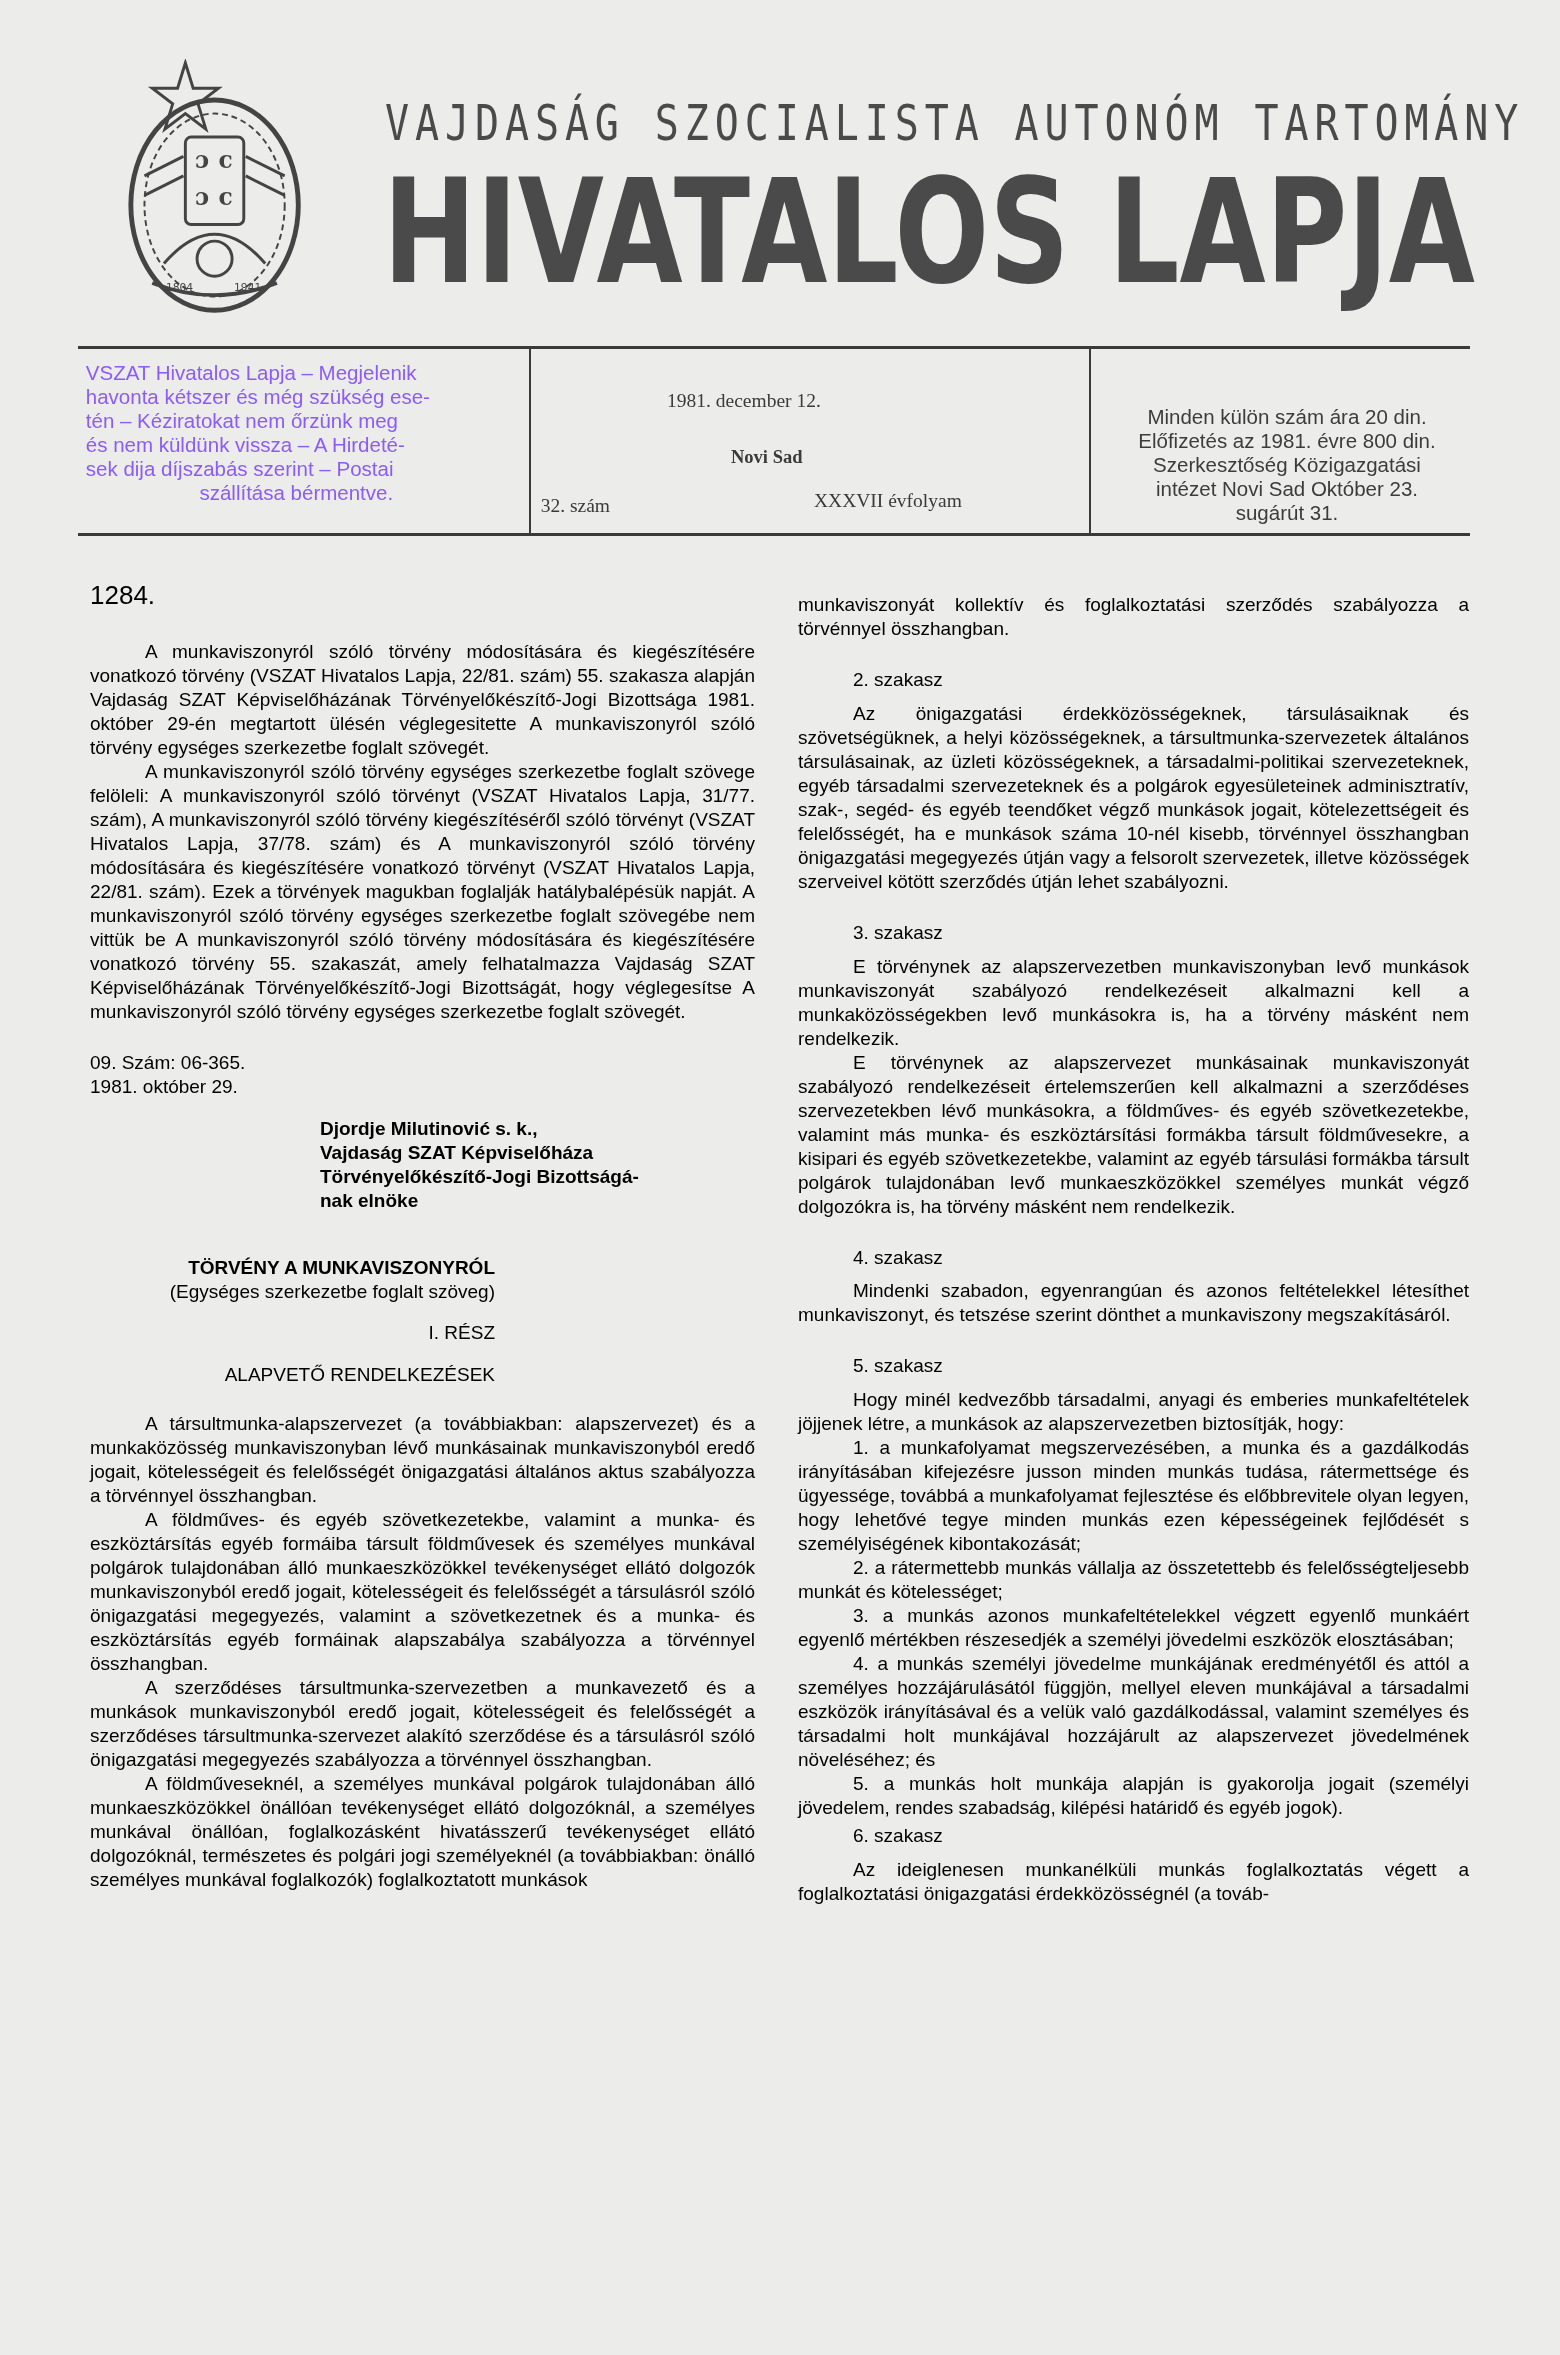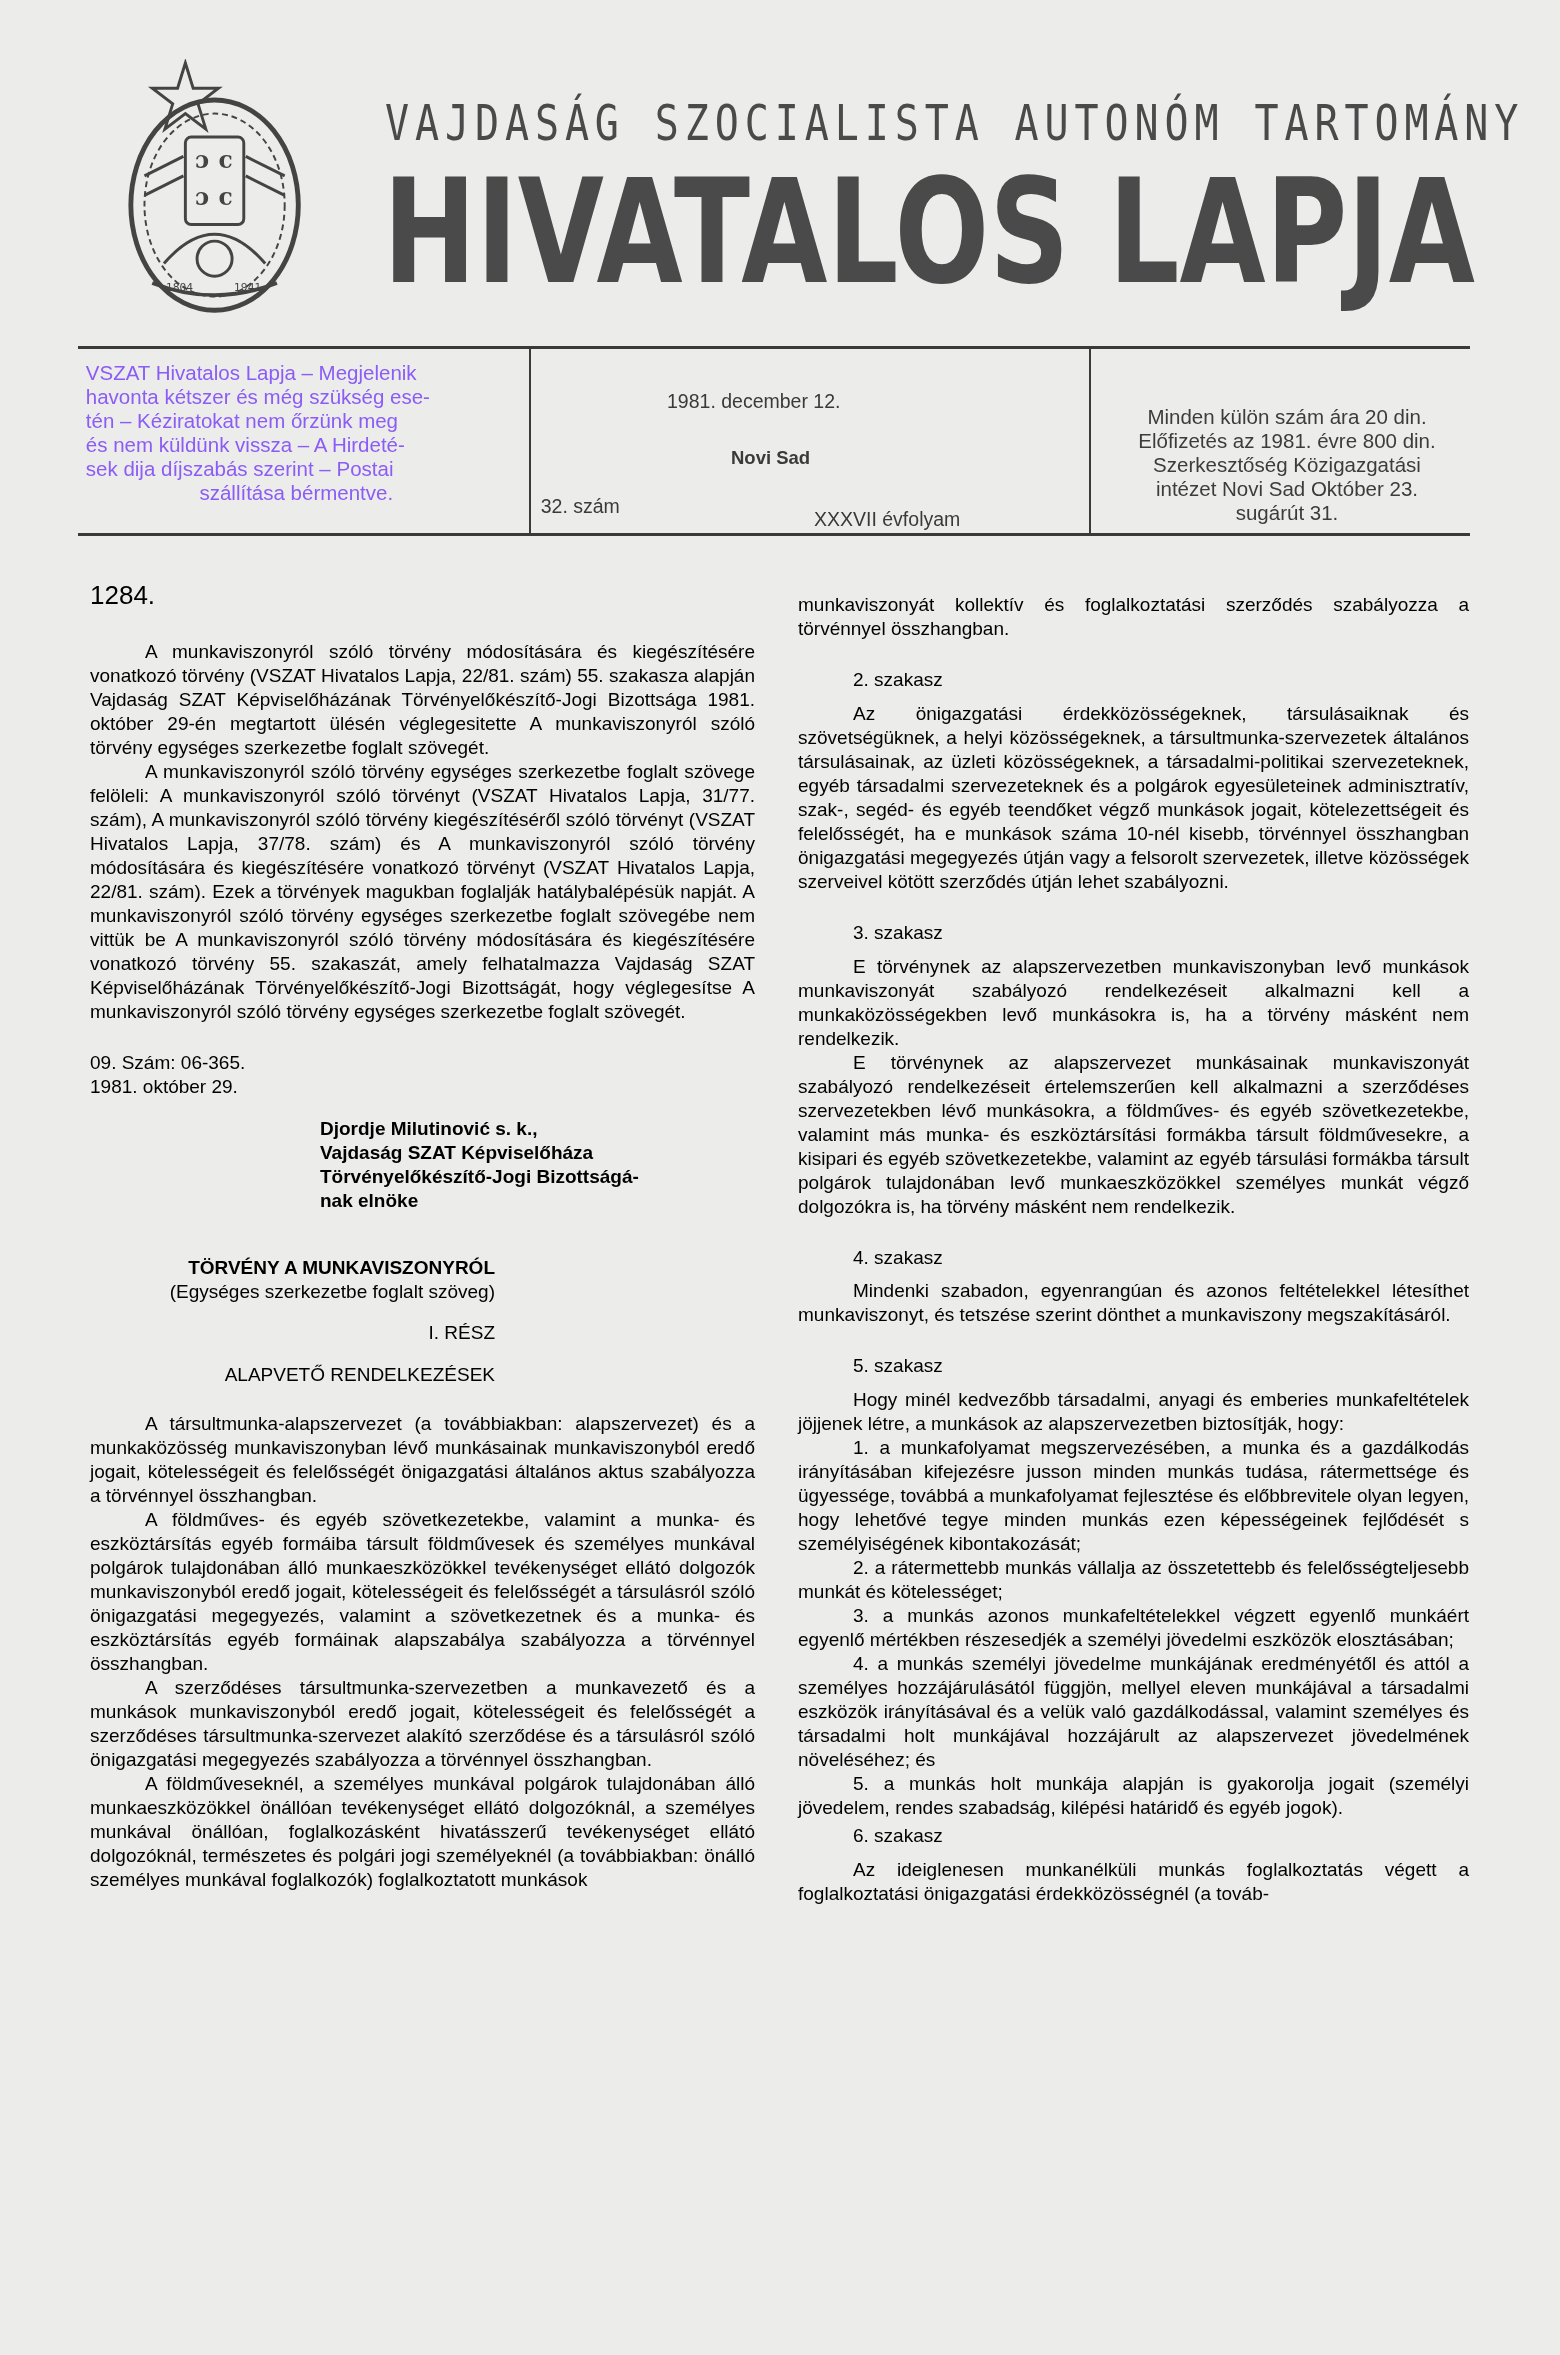--- a/index.html
+++ b/index.html
@@ -30,25 +30,25 @@
   .infobox { position: absolute; left: 78px; top: 346px; width: 1392px; height: 190px; }
   .rule-top { position: absolute; left: 0; top: 0; width: 100%; height: 2.9px; background: #3a3a3a; }
   .rule-bottom { position: absolute; left: 0; top: 187px; width: 100%; height: 2.9px; background: #3a3a3a; }
   .vline { position: absolute; top: 2.9px; width: 2px; height: 184px; background: #3a3a3a; }
   .info-left {
     position: absolute; left: 7.8px; top: 14.6px; width: 421px;
     font-size: 20.5px; line-height: 24px; text-align: justify; color: #8b5cf6;
   }
   .info-left .last { text-align: center; display: block; }
   .info-mid { position: absolute; left: 451px; top: 2.9px; width: 561px; height: 184px;
-    font-family: Liberation Sans, sans-serif; font-size: 19.5px; }
+    font-family: Liberation Serif, serif; font-size: 19.5px; }
   .info-mid .date { position: absolute; left: 138px; top: 41px; }
   .info-mid .city { position: absolute; left: 202px; top: 98px; font-weight: bold; font-size: 18.5px;}
   .info-mid .issue { position: absolute; left: 11.7px; top: 146px; }
-  .info-mid .volume { position: absolute; left: 285px; top: 159px; }
+  .info-mid .volume { position: absolute; left: 285px; top: 141px; }
   .info-right {
     position: absolute; left: 1019px; top: 31px; width: 380px;
     font-size: 20.5px; line-height: 24px; text-align: center; color: #3c3c3c; margin-top: 28px;
   }
 
   
   .col { position: absolute; font-size: 19px; line-height: 24px; color: #000000; }
   .col-left { left: 90px; top: 583px; width: 665px; }
   .col-right { left: 798px; top: 593px; width: 671px; }
   .col p { margin: 0; text-align: justify; text-indent: 55px; }

